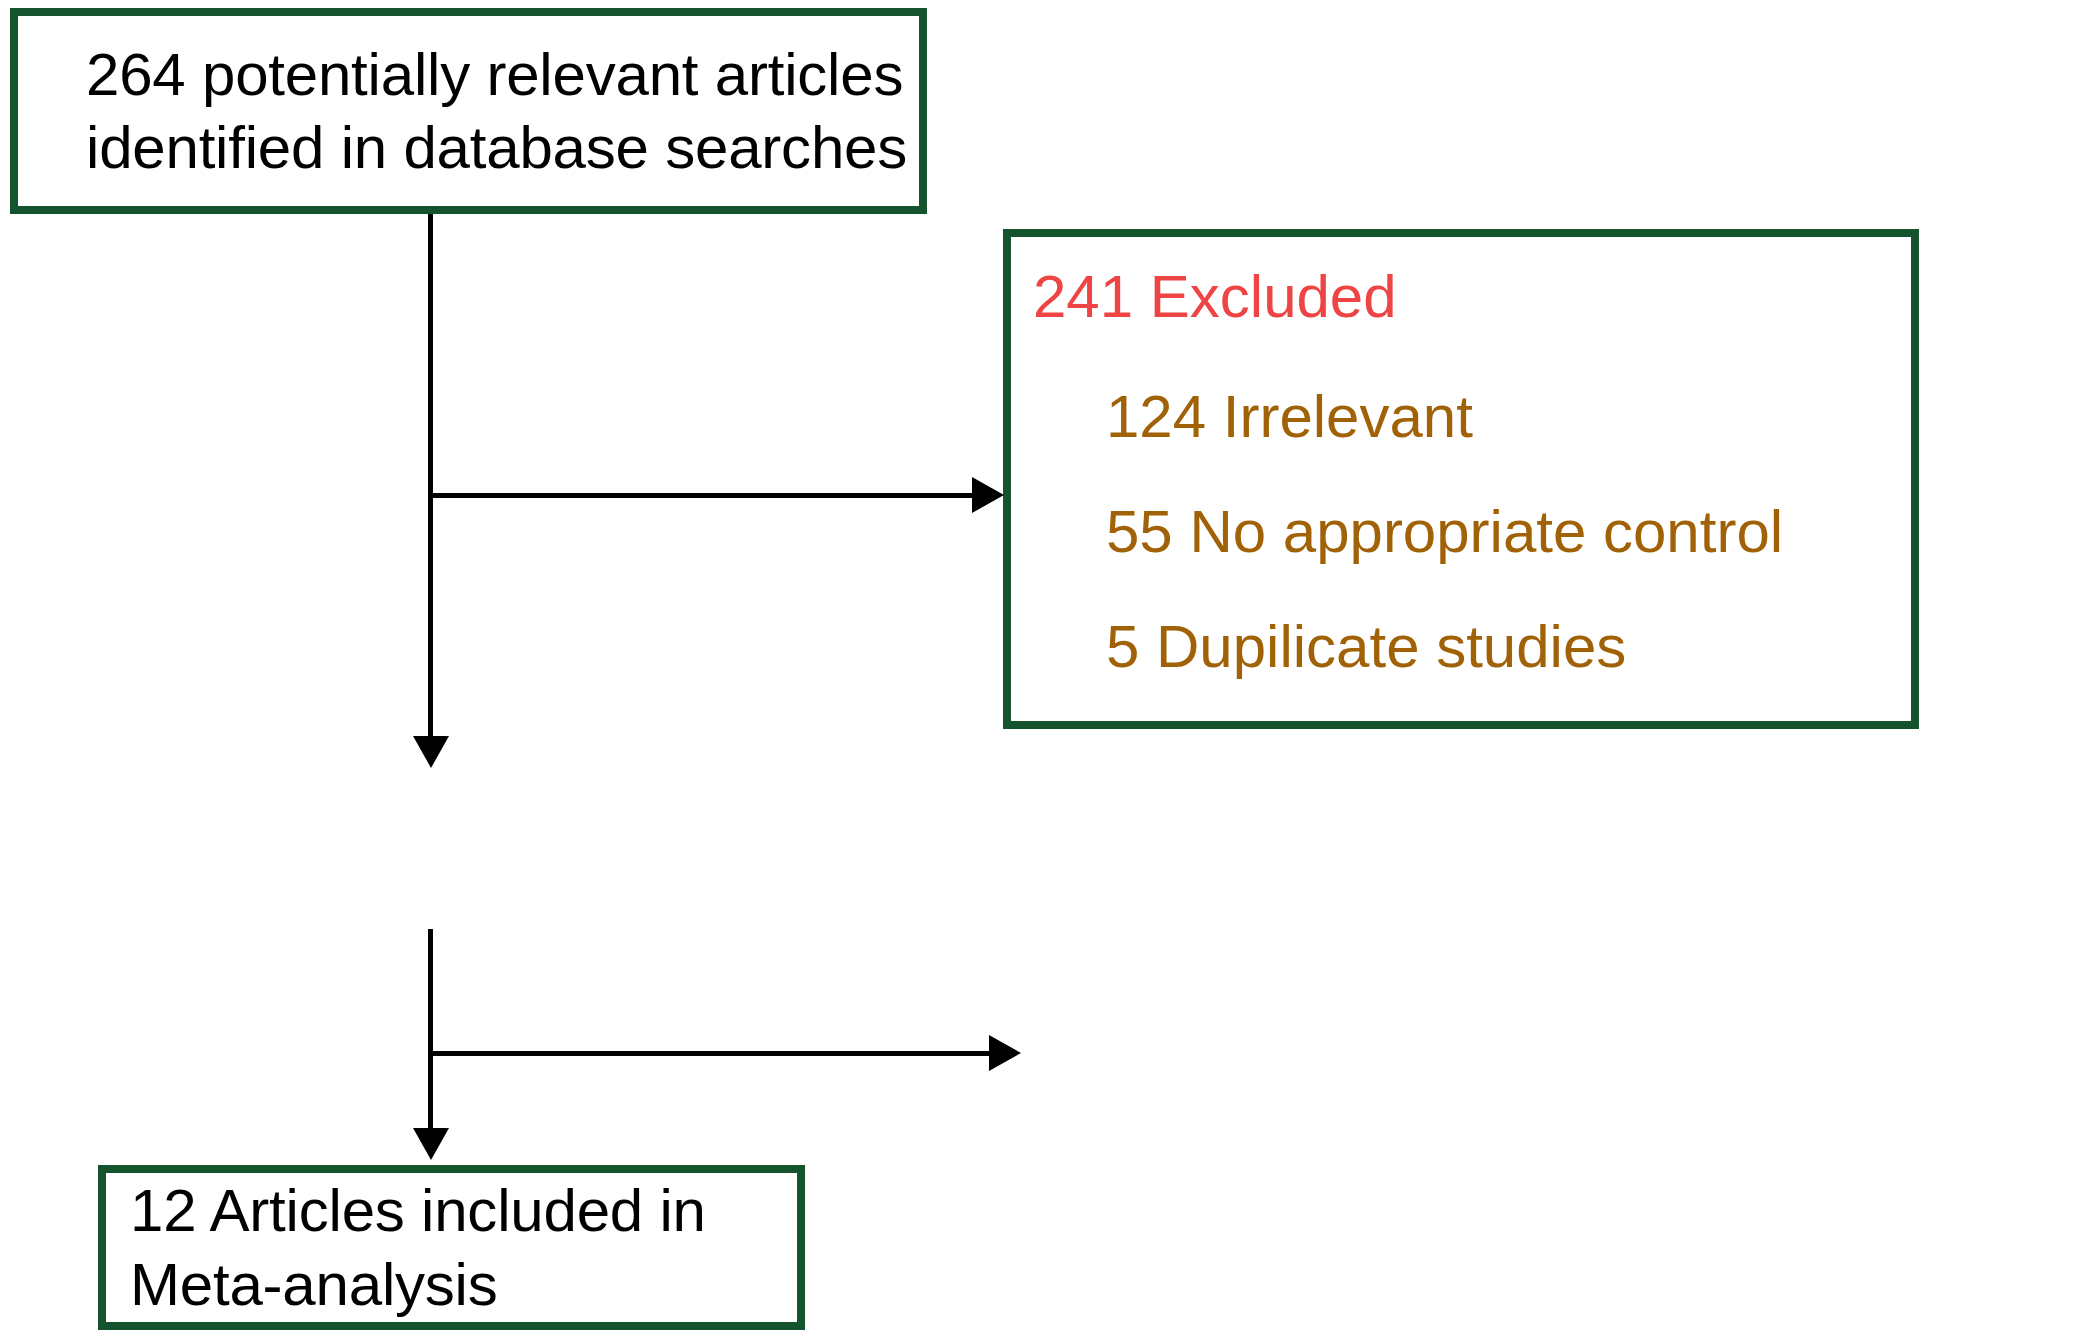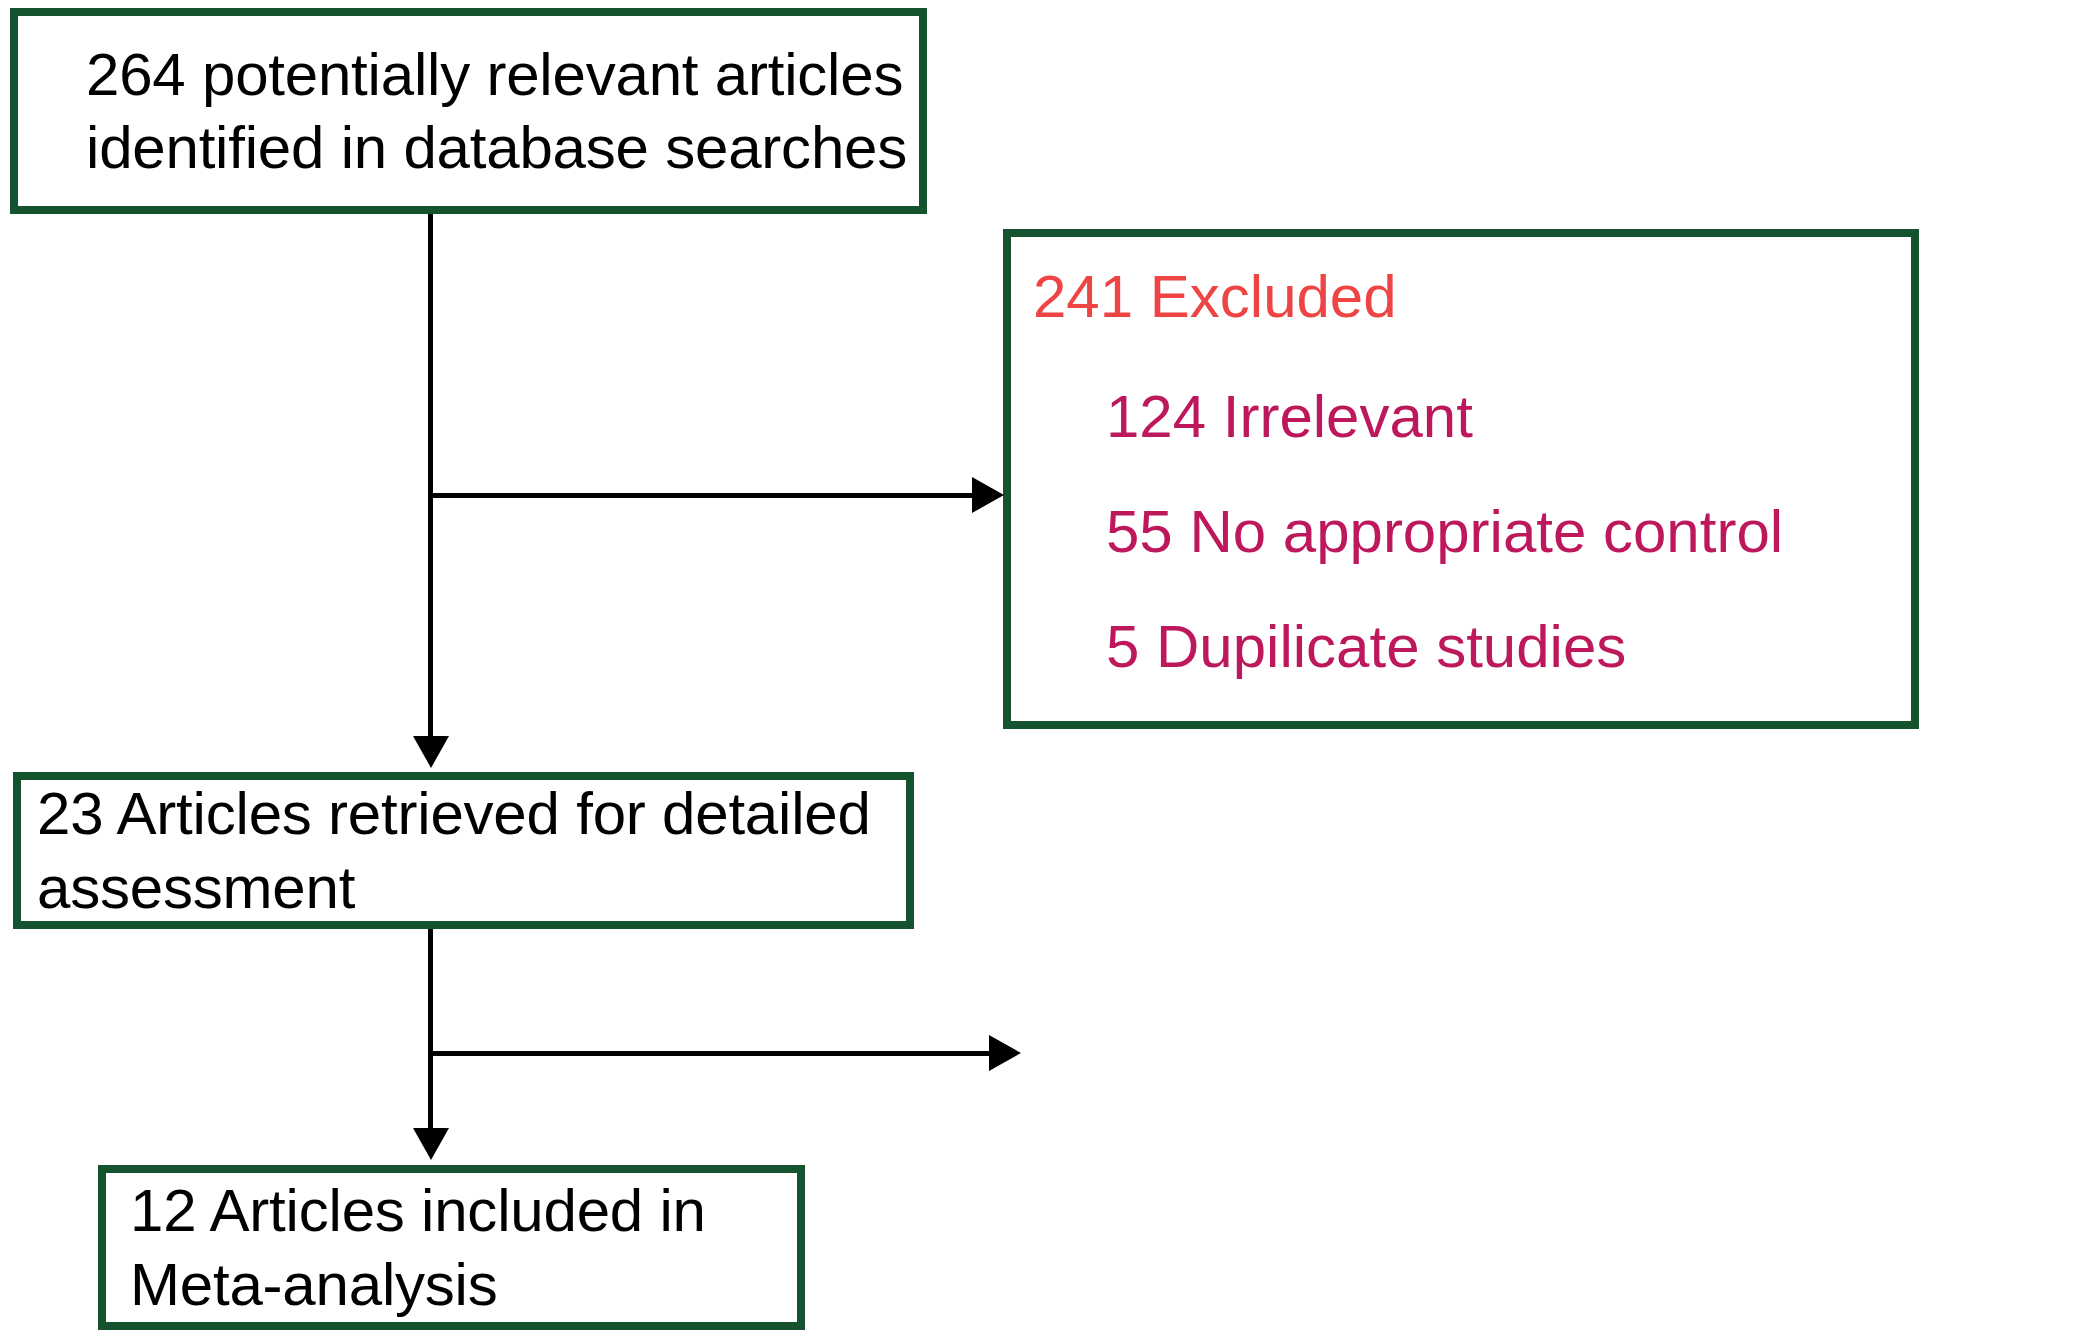--- a/index.html
+++ b/index.html
@@ -103,21 +103,21 @@
     line-height: 1.0;
     color: #ef4444;
   }
   .excl-list {
     margin: 0;
     list-style: none;
   }
   .excl-list li {
     font-size: 60px;
     line-height: 1.0;
-    color: #be185d;
+    color: #a16207;
     white-space: nowrap;
   }
   #box-excluded-1 .excl-list li { margin-top: 55px; }
   #box-excluded-1 .excl-list li:first-child { margin-top: 60px; }
   #box-excluded-2 .excl-list li { margin-top: 44px; }
   #box-excluded-2 .excl-list li:first-child { margin-top: 50px; }
 
   
   .vline {
     position: absolute;
@@ -170,24 +170,20 @@
 
   <div class="box" id="box-excluded-1">
     <div class="excl-head">241 Excluded</div>
     <ul class="excl-list">
       <li>124 Irrelevant</li>
       <li>55 No appropriate control</li>
       <li>5 Dupilicate studies</li>
     </ul>
   </div>
 
-  <div class="box" id="box-retrieved">
-    <div class="box-text">23 Articles retrieved for detailed
-assessment</div>
-  </div>
 
 
   <div class="box" id="box-included">
     <div class="box-text">12 Articles included in
 Meta-analysis</div>
   </div>
 
   <div class="vline" id="vline-1"></div>
   <div class="arrow-down" id="arrow-1"></div>
   <div class="hline" id="hline-1"></div>

